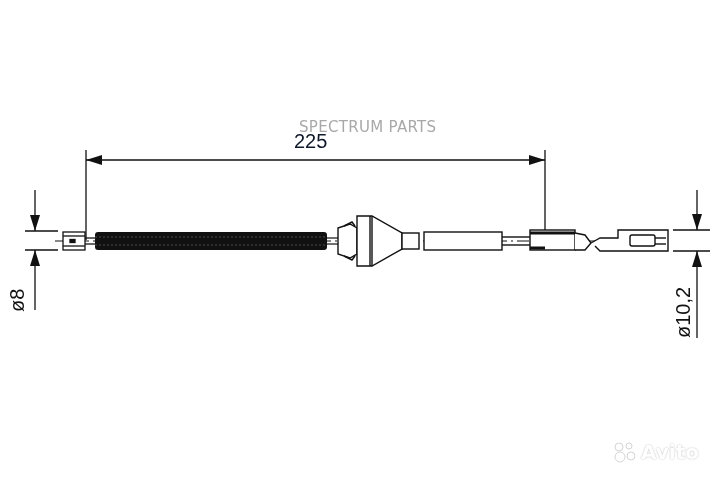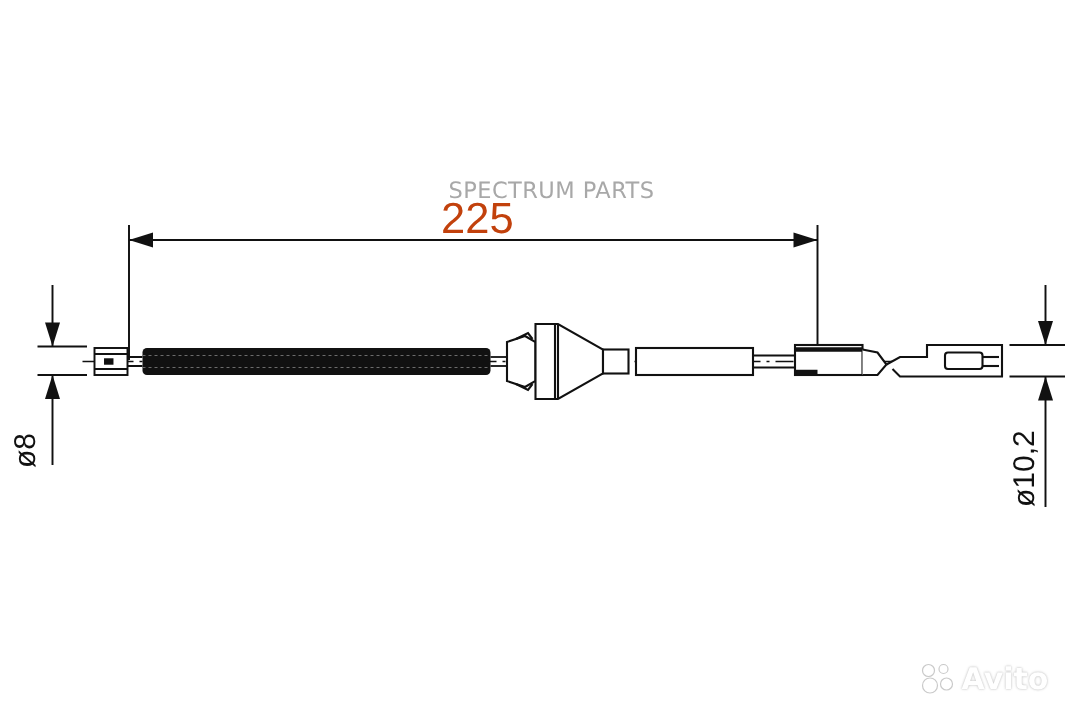--- a/index.html
+++ b/index.html
@@ -1,19 +1,19 @@
 <!DOCTYPE html>
 <html><head>
 <meta charset="utf-8">
 <style>
   html, body { margin: 0; padding: 0; background: #ffffff; }
   body { width: 720px; height: 480px; overflow: hidden; position: relative; font-family: "Liberation Sans", sans-serif; }
   .canvas { position: absolute; left: 0; top: 0; width: 720px; height: 480px; }
   .watermark { position: absolute; left: 299px; top: 118px; font-family: "DejaVu Sans", sans-serif; font-weight: normal; font-size: 15px; color: #a8a8a8; letter-spacing: 0.3px; }
-  .dim-main { position: absolute; left: 294px; top: 130px; font-family: "Liberation Sans", sans-serif; font-size: 29px; color: #c2410c; }
+  .dim-main { position: absolute; left: 294px; top: 130px; font-family: "Liberation Sans", sans-serif; font-size: 20px; color: #0f172a; }
   .dim-left { position: absolute; left: 6px; top: 268px; font-size: 20px; color: #111; transform-origin: left top; transform: rotate(-90deg) translate(-44px, 0); width: 44px; }
   .dim-right { position: absolute; left: 672px; top: 338px; font-size: 20px; color: #111; transform-origin: left top; transform: rotate(-90deg); white-space: nowrap; }
   .avito { position: absolute; left: 612px; top: 440px; display: flex; align-items: center; gap: 3px; opacity: 0.9; }
   .avito-text { font-family: "DejaVu Sans", sans-serif; font-weight: bold; font-size: 20px; color: #ffffff; text-shadow: 0 0 2px #c8c8c8, 0 0 1px #bbbbbb; }
 </style>
 </head>
 <body>
 
 <svg class="canvas" viewBox="0 0 720 480" xmlns="http://www.w3.org/2000/svg">
   <defs>

